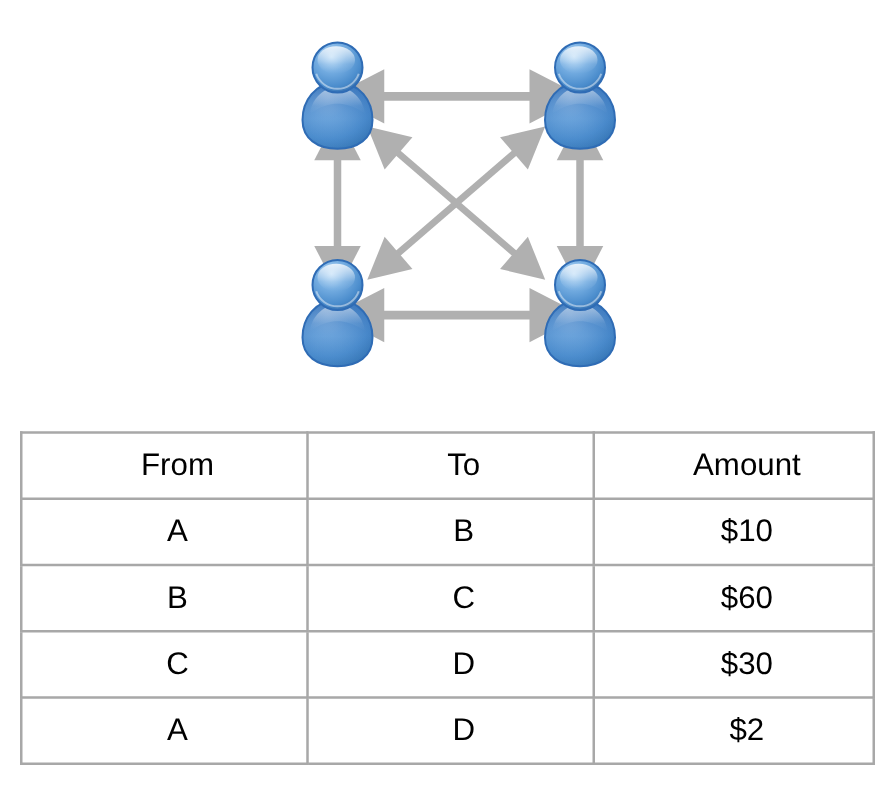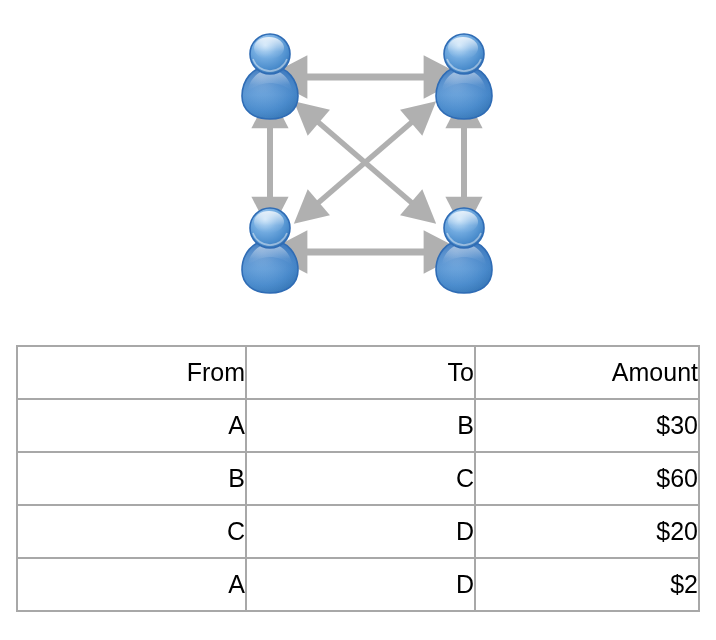--- a/index.html
+++ b/index.html
@@ -40,21 +40,21 @@
     top: 345px;
     width: 682px;
     border-collapse: collapse;
     table-layout: fixed;
   }
   #transfers-table td,
   #transfers-table th {
     border: 2px solid #a8a8a8;
     height: 51px;
     padding: 0 0 0 21px;
-    text-align: right;
+    text-align: center;
     vertical-align: middle;
     font-size: 25px;
     font-weight: normal;
     line-height: 1.1;
     color: #000000;
     background: #ffffff;
     overflow: hidden;
     white-space: nowrap;
   }
   #transfers-table col.c-from { width: 229px; }
@@ -157,31 +157,31 @@
     <tr>
       <th>From</th>
       <th>To</th>
       <th>Amount</th>
     </tr>
   </thead>
   <tbody>
     <tr>
       <td>A</td>
       <td>B</td>
-      <td>$30</td>
+      <td>$10</td>
     </tr>
     <tr>
       <td>B</td>
       <td>C</td>
       <td>$60</td>
     </tr>
     <tr>
       <td>C</td>
       <td>D</td>
-      <td>$20</td>
+      <td>$30</td>
     </tr>
     <tr>
       <td>A</td>
       <td>D</td>
       <td>$2</td>
     </tr>
   </tbody>
 </table>
 
 </body></html>

